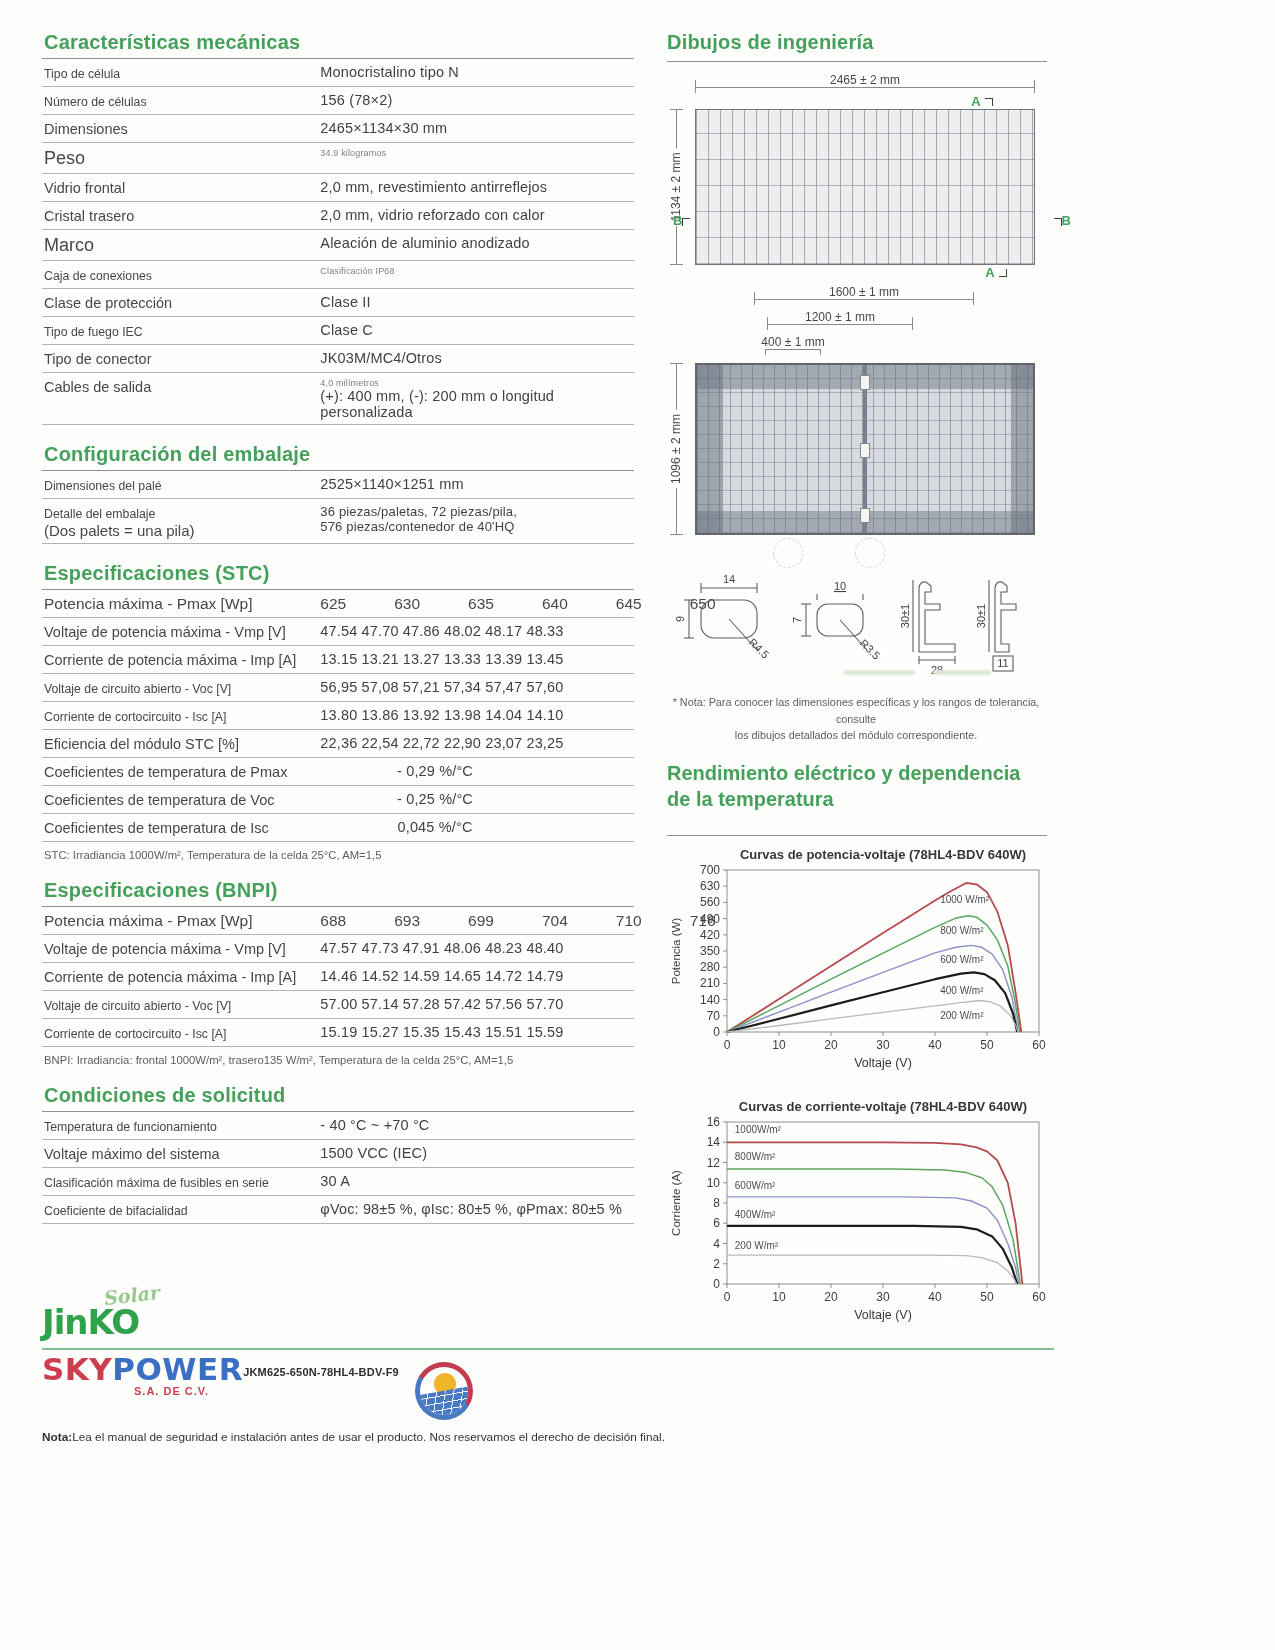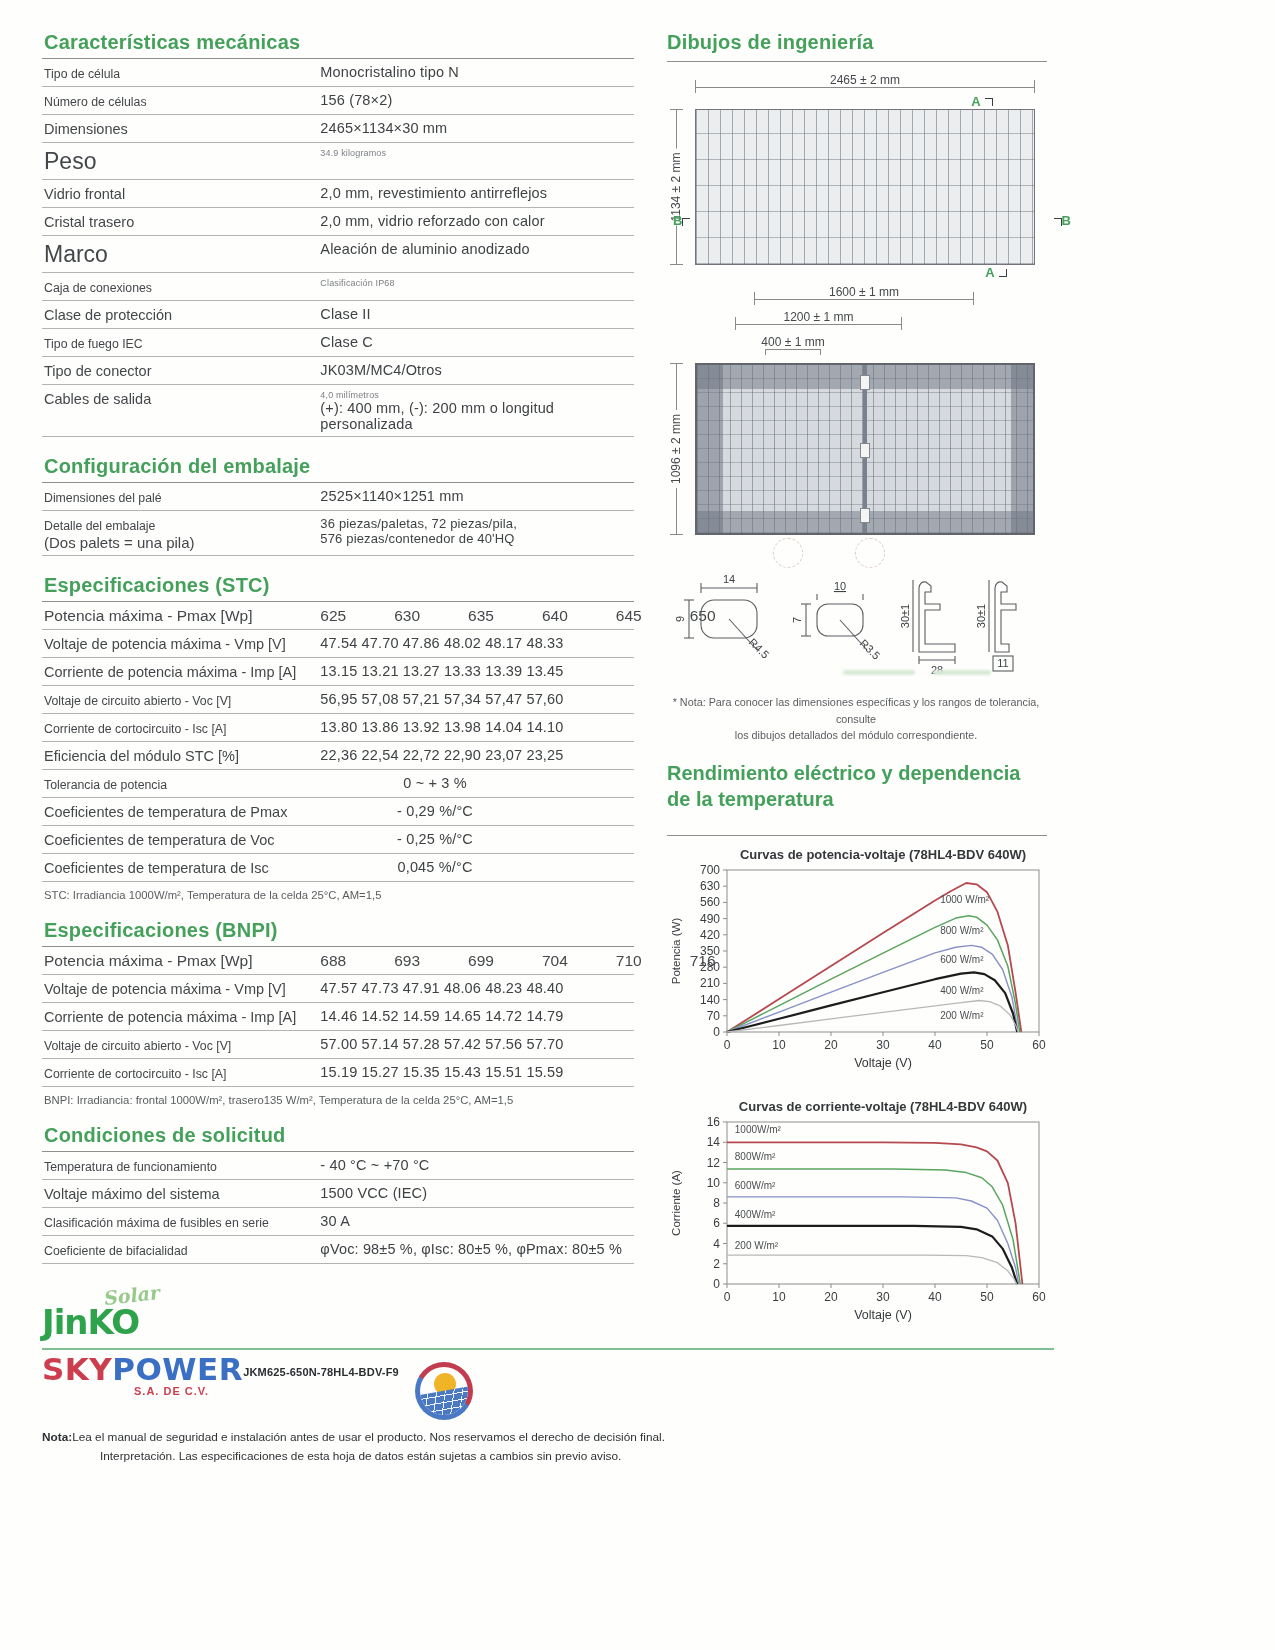--- a/index.html
+++ b/index.html
@@ -8,21 +8,21 @@
 
   .leftcol  { position:absolute; left:42px;  top:30px; width:592px; }
   .rightcol { position:absolute; left:665px; top:30px; width:382px; }
 
   h2.sechead { color:#44a05a; font-size:20px; font-weight:bold; letter-spacing:.2px; margin:0 0 3px 2px; line-height:1.25; }
   .sect { border-top:1.6px solid #8f8f8f; }
   .trow { display:flex; border-bottom:1px solid #b3b3b3; padding:5px 2px 4px; }
   .tlabel { width:47%; }
   .tlabel span { font-size:14.5px; color:#44474a; }
   .tlabel span[data-size="sm"] { font-size:12.3px; }
-  .tlabel span[data-size="lg"] { font-size:23px; }
+  .tlabel span[data-size="lg"] { font-size:18px; }
   .tlabel .l2 { display:block; font-size:15px; }
   .tvalue { width:53%; }
   .tvalue .v1, .tvalue .v2 { display:block; font-size:14.5px; color:#3f4245; letter-spacing:.15px; }
   .tvalue .v1[data-size="xs"] { font-size:9px; color:#7b7e82; }
   .tvalue[data-vsize="md"] .v1, .tvalue[data-vsize="md"] .v2 { font-size:13px; }
   .tvalue[data-center="1"] { text-align:center; padding-right:14%; }
   .trow.head .tlabel span { font-size:15.5px; }
   .cols { display:flex; justify-content:space-between; padding-right:10px;gap:48px; }
   .cols .col { font-size:15.5px; }
   .footnote { font-size:11.3px; color:#5a5d60; margin:7px 0 0 2px; }
@@ -322,28 +322,20 @@
 
           <div class="trow">
             <div class="tlabel">
               <span>Eficiencia del módulo STC [%]</span>
             </div>
             <div class="tvalue">
               <span class="v1">22,36 22,54 22,72 22,90 23,07 23,25</span>
             </div>
           </div>
 
-          <div class="trow">
-            <div class="tlabel">
-              <span data-size="sm">Tolerancia de potencia</span>
-            </div>
-            <div class="tvalue" data-center="1">
-              <span class="v1">0 ~ + 3 %</span>
-            </div>
-          </div>
 
           <div class="trow">
             <div class="tlabel">
               <span>Coeficientes de temperatura de Pmax</span>
             </div>
             <div class="tvalue" data-center="1">
               <span class="v1">- 0,29 %/°C</span>
             </div>
           </div>
 
@@ -496,21 +488,21 @@
       </div>
     </div>
 
     <div style="margin-top:8px;">
       <div class="dimh" style="margin-left:89px; width:220px; margin-bottom:7px;">
         <span class="tkl"></span>
           <span class="tkr"></span>
         <span class="hline"></span>
         <span class="dimlabel">1600 ± 1 mm</span>
       </div>
-      <div class="dimh" style="margin-left:70px; width:167px; margin-bottom:7px;">
+      <div class="dimh" style="margin-left:102px; width:146px; margin-bottom:7px;">
         <span class="tkl"></span>
           <span class="tkr"></span>
         <span class="hline"></span>
         <span class="dimlabel">1200 ± 1 mm</span>
       </div>
       <div class="dimh" style="margin-left:100px; width:56px; margin-bottom:7px;">
         <span class="tkl"></span>
           <span class="tkr"></span>
         <span class="hline"></span>
         <span class="dimlabel">400 ± 1 mm</span>
@@ -714,17 +706,16 @@
         <span class="sunlogo">
           <span class="inner">
             <span class="sun"></span>
             <span class="pv"></span>
           </span>
         </span>
       </div>
     </div>
     <div class="notes">
       <div><b>Nota:</b><span>Lea el manual de seguridad e instalación antes de usar el producto. Nos reservamos el derecho de decisión final.</span></div>
-      <div class="l2">Interpretación. Las especificaciones de esta hoja de datos están sujetas a cambios sin previo aviso.</div>
     </div>
   </div>
 
 </div>
 
 </body></html>

